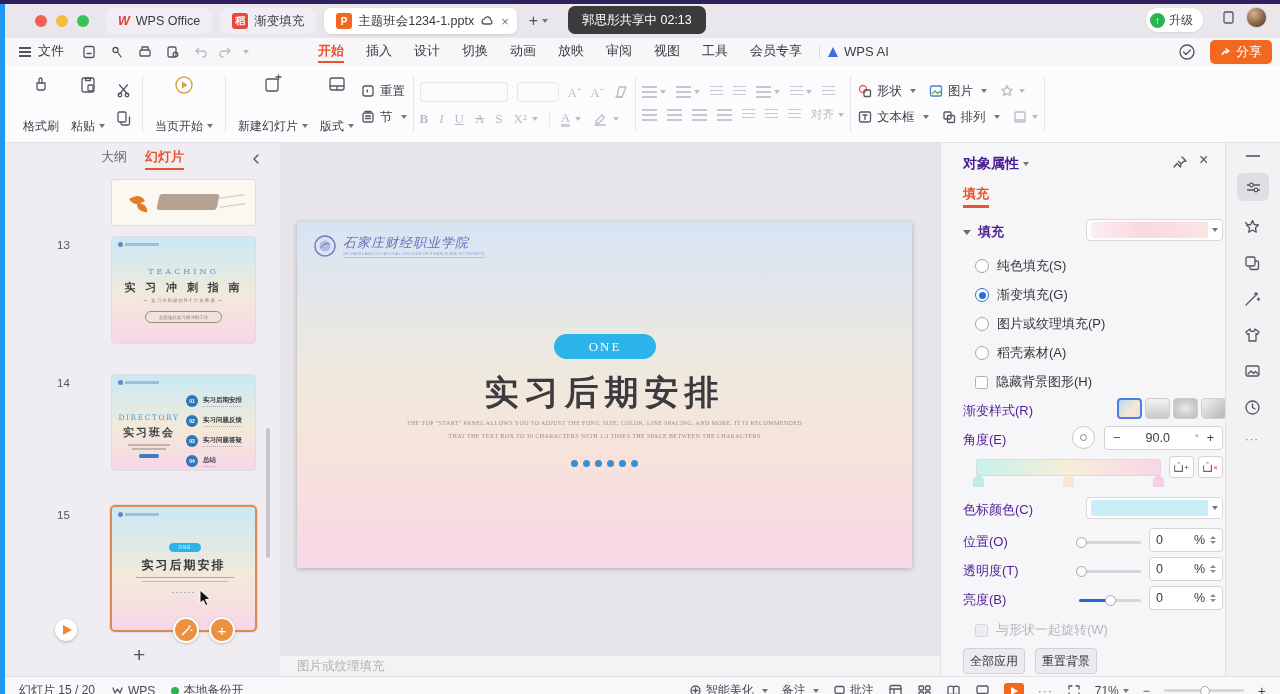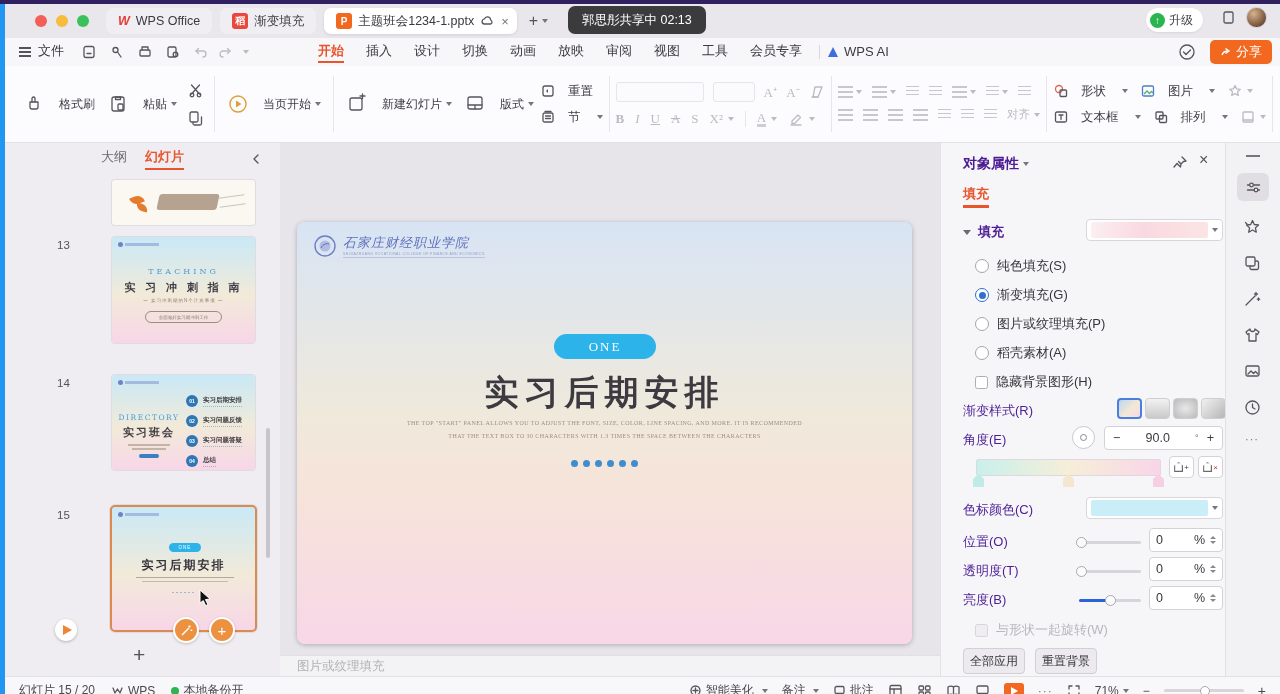--- a/index.html
+++ b/index.html
@@ -29,50 +29,50 @@
 #menubar{left:5px;top:38px;width:1275px;height:28px;background:#f7f6f8;display:flex;align-items:center;font-size:13px;padding-left:14px}
 .mitem{margin:0 11px;color:#3d3b42;padding-bottom:2px}
 .mitem.active{color:#e8542c;font-weight:bold;border-bottom:2.5px solid #e8542c;padding-bottom:1px}
 .msep{width:1px;height:14px;background:#d9d7dd;margin:0 6px}
 #sharebtn{left:1210px;top:40px;width:62px;height:24px;background:#f3681f;border-radius:5px;color:#fff;font-size:13px;display:flex;align-items:center;justify-content:center;gap:4px}
 #synccheck{left:1178px;top:43px}
 
 #ribbon{left:5px;top:66px;width:1275px;height:77px;background:#fcfbfd;border-bottom:1px solid #e3e1e5;display:flex;align-items:center;padding:4px 6px}
 .rgroup{display:flex;align-items:center;height:64px;padding:0 6px}
 .rdiv{width:1px;height:56px;background:#e7e5e9}
-.bigbtn{display:flex;flex-direction:row;align-items:center;justify-content:center;font-size:12px;color:#403e45;margin:0 6px;gap:14px}
+.bigbtn{display:flex;flex-direction:column;align-items:center;justify-content:center;font-size:12px;color:#403e45;margin:0 6px;gap:22px}
 .blbl{display:flex;align-items:center;white-space:nowrap}
 .smallcol{display:flex;flex-direction:column;gap:10px;margin:0 4px}
 .fgrid{display:flex;flex-direction:column;gap:9px;color:#bcbac0}
 .frow{display:flex;align-items:center;gap:9px;font-size:13px}
 .fbox{width:88px;height:20px;border:1px solid #e7e5e9;border-radius:3px;background:#fbfafc}
 .fbox.s{width:42px}
 .fl{font-family:"Liberation Serif",serif;font-size:13px}
 .micon{width:15px;height:12px;background:repeating-linear-gradient(#c9c7cd 0 1.5px,transparent 1.5px 5px);display:inline-block}
 .micon.sq{background:repeating-linear-gradient(#c9c7cd 0 1.5px,transparent 1.5px 4px);width:13px}
-.inlbtn{display:flex;align-items:center;font-size:12.5px;color:#403e45;gap:12px;white-space:nowrap}
+.inlbtn{display:flex;align-items:center;font-size:12.5px;color:#403e45;gap:4px;white-space:nowrap}
 .igrid{display:flex;flex-direction:column;gap:9px}
 .irow{display:flex;align-items:center;gap:12px}
 
 #lpanel{left:5px;top:143px;width:275px;height:533px;background:#efedf1}
 .ptab{font-size:13px;color:#6b6970;margin:0 9px;padding-bottom:4px}
 .ptab.active{color:#e8542c;font-weight:bold;border-bottom:2.5px solid #e8542c;padding-bottom:2px}
 .thumb{position:absolute;left:107px;width:143px;background:linear-gradient(180deg,#c9e9f6 0%,#f2ead9 55%,#f8d6e8 100%);border-radius:3px;box-shadow:0 0 0 1px rgba(0,0,0,.07);overflow:hidden}
 .snum{position:absolute;left:52px;font-size:11.5px;color:#55535a}
 .minilogo{position:absolute;left:6px;top:5px;display:flex;align-items:center;gap:2px}
 .minidot{width:5px;height:5px;border-radius:50%;background:#6f83c9}
 .miniline{width:34px;height:3px;background:rgba(111,131,201,.45)}
 .serif{font-family:"DejaVu Serif","Liberation Serif",serif}
 .mrow{display:flex;align-items:center;margin-bottom:8px}
 .mcirc{width:12px;height:12px;border-radius:50%;background:#2e77b5;color:#fff;font-size:5px;display:flex;align-items:center;justify-content:center;font-weight:bold}
 .mtext{font-size:6.5px;color:#3a3940;font-weight:bold;margin-left:5px;border-bottom:1px dotted #9fb3c6;padding-bottom:1px}
 .hovcirc{position:absolute;width:26px;height:26px;border-radius:50%;background:#ec9140;border:2px solid #fff;box-shadow:0 1px 3px rgba(0,0,0,.2);display:flex;align-items:center;justify-content:center;z-index:4}
 
 #canvas{left:280px;top:143px;width:660px;height:512px;background:#e7e5e9}
-#slide{position:absolute;left:17px;top:79px;width:615px;height:422px;border-radius:8px;box-shadow:0 1px 5px rgba(0,0,0,.25);background:linear-gradient(180deg,#d8e4f4 0%,#efe9dc 45%,#f6e4d9 62%,#f8d7e7 100%);overflow:hidden}
+#slide{position:absolute;left:17px;top:79px;width:615px;height:346px;border-radius:2px;box-shadow:0 1px 5px rgba(0,0,0,.25);background:linear-gradient(180deg,#d8e4f4 0%,#efe9dc 45%,#f6e4d9 62%,#f8d7e7 100%);overflow:hidden}
 #slidelogo{position:absolute;left:16px;top:12px;display:flex;align-items:center;gap:6px}
 #sealsvg{width:24px;height:24px}
 #onepill{position:absolute;left:257px;top:112px;width:102px;height:25px;border-radius:13px;background:#2bb3ea;color:#fff;display:flex;align-items:center;justify-content:center;font-size:13px;letter-spacing:2px;font-family:"Liberation Serif",serif}
 #slidetitle{position:absolute;left:0;top:148px;width:615px;text-align:center;font-size:34px;letter-spacing:6px;color:#3c3a40;font-weight:bold}
 .subline{position:absolute;left:0;width:615px;text-align:center;font-size:6px;color:#a08f7f;letter-spacing:.4px;font-family:"Liberation Serif",serif}
 #dotsrow{position:absolute;left:0;top:238px;width:615px;display:flex;justify-content:center;gap:5px}
 .bdot{width:7px;height:7px;border-radius:50%;background:#3e8ecf}
 #notes{left:280px;top:655px;width:660px;height:21px;background:#f3f2f4;border-top:1px solid #e2e0e4;font-size:12.5px;color:#b3b1b5;line-height:21px;padding-left:17px}
 
 #rpanel{left:940px;top:143px;width:285px;height:551px;background:#f6f5f7;border-left:1px solid #e4e2e6;font-size:13px}

